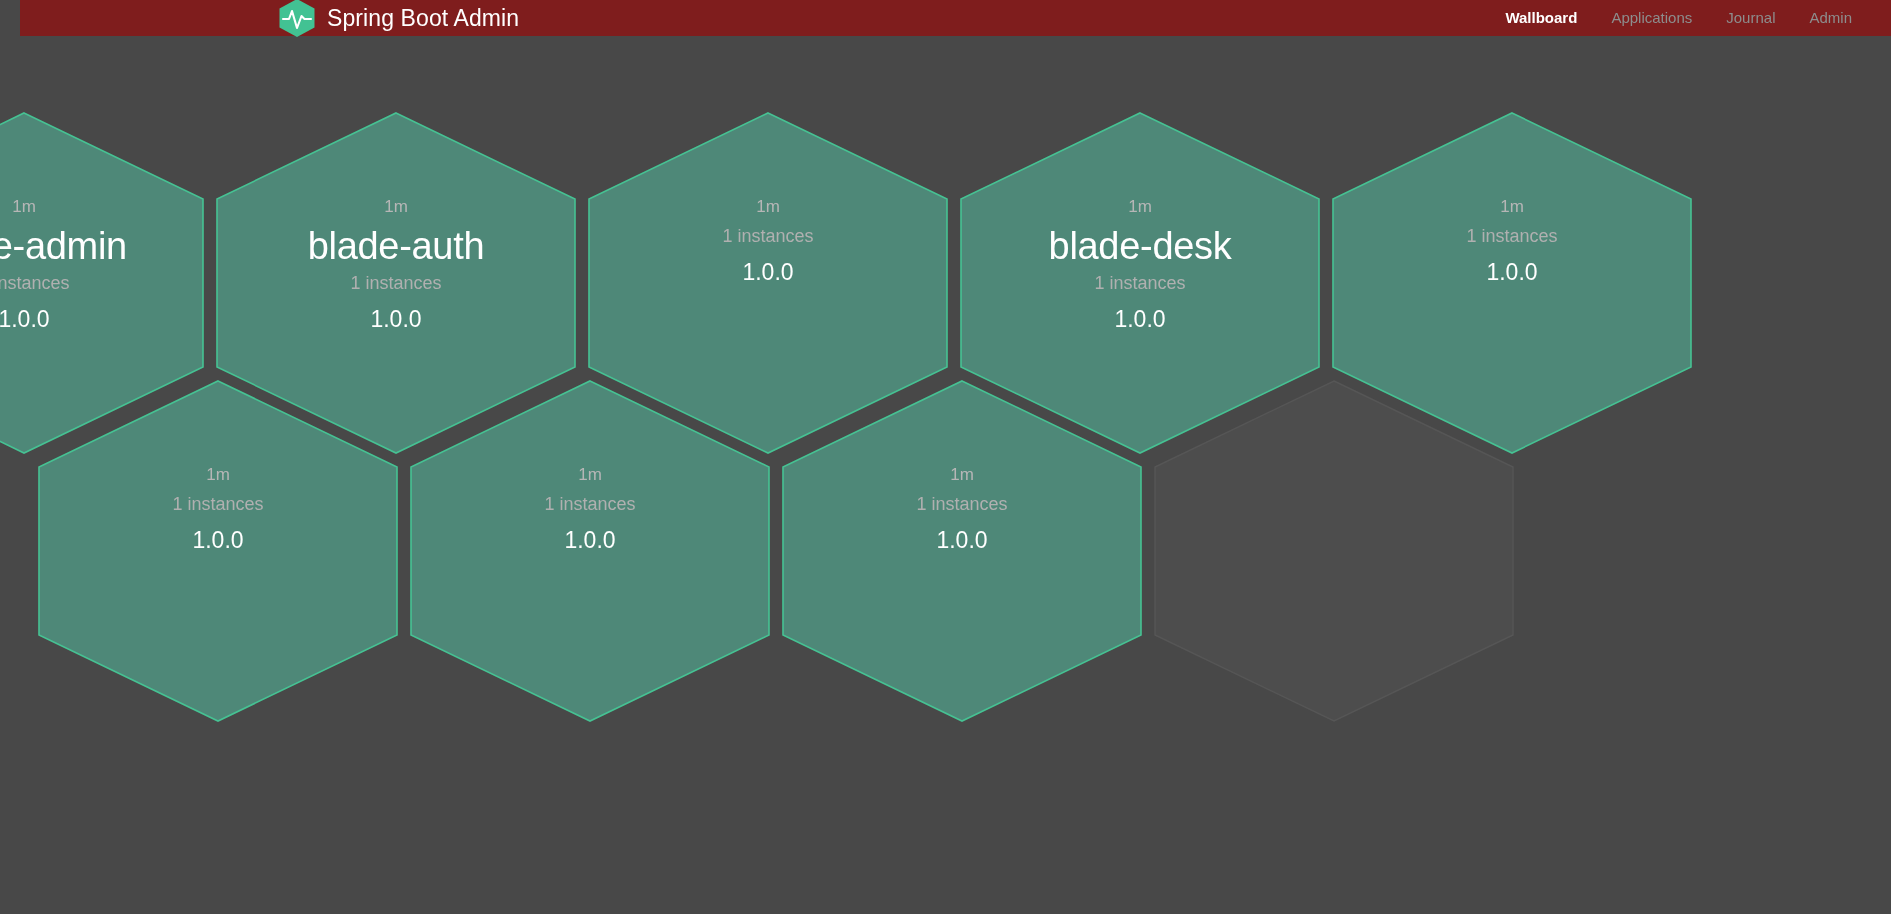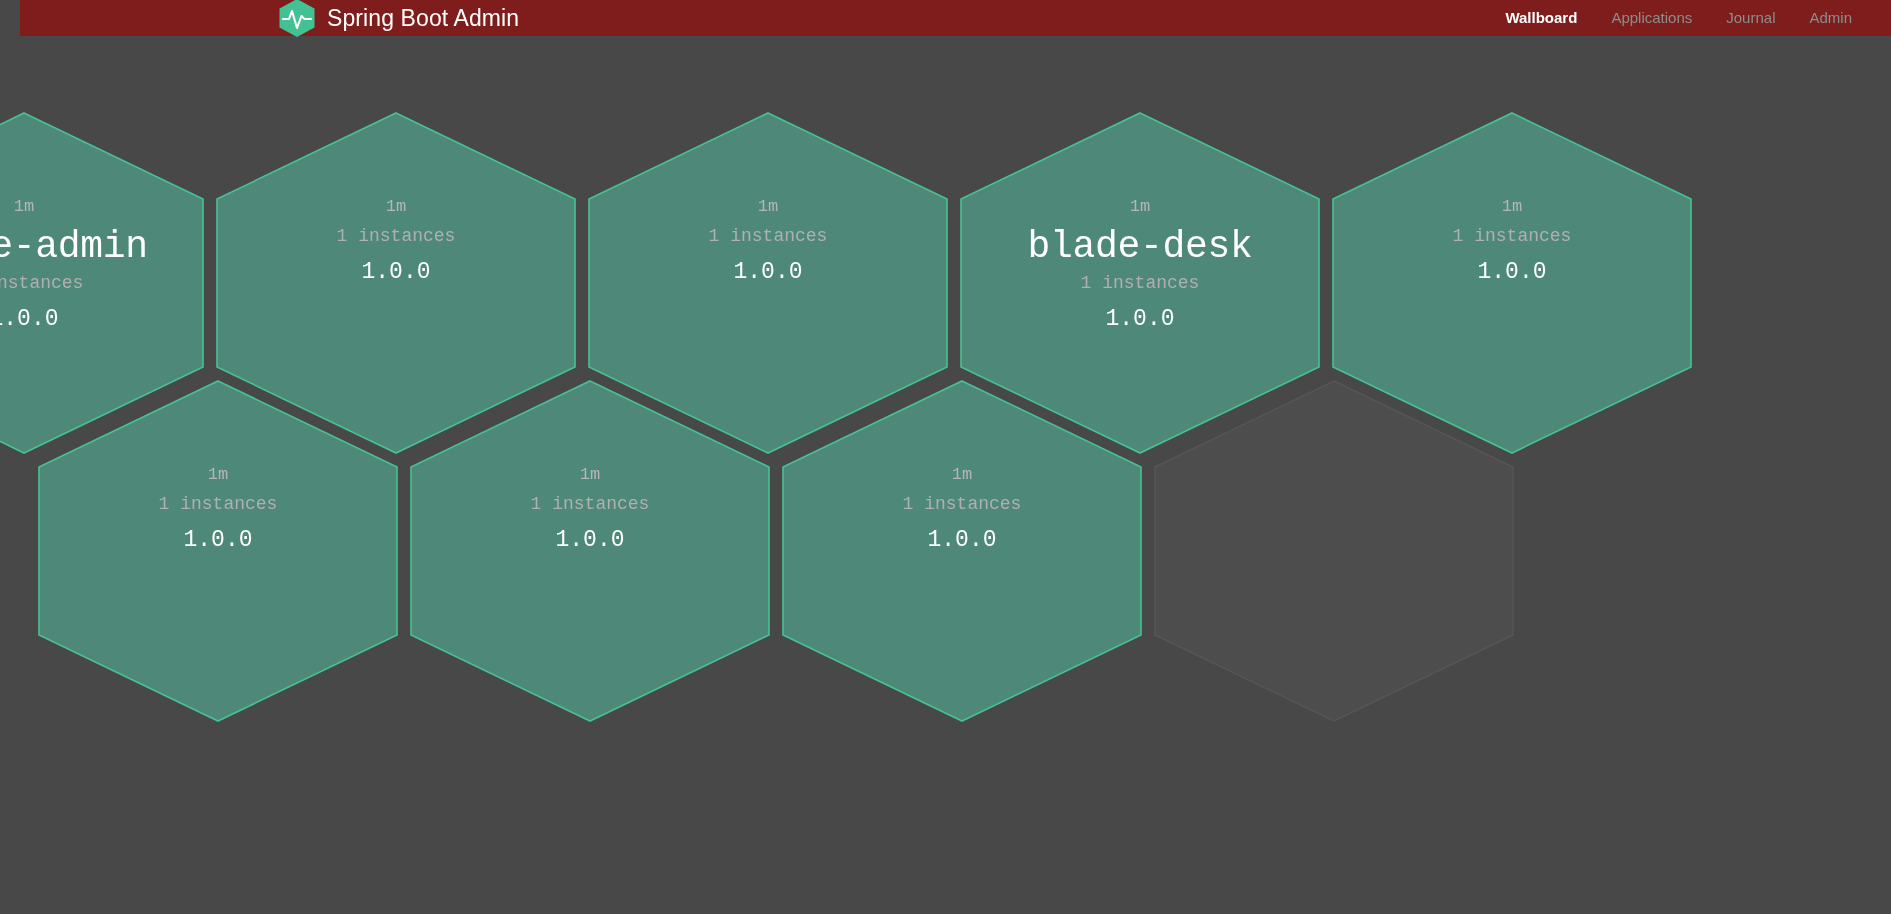--- a/index.html
+++ b/index.html
@@ -77,21 +77,20 @@
   }
 
   
   .wallboard {
     position: absolute;
     top: 52px;
     left: 0;
     width: 1891px;
     height: 862px;
     overflow: hidden;
-    font-family: Liberation Mono, monospace;
   }
 
   .hex-layer {
     position: absolute;
     top: 0; left: 0;
     width: 1891px;
     height: 862px;
   }
 
   .hex {
@@ -213,20 +212,21 @@
           <div class="hex-instances">1 instances</div>
           <div class="hex-version">1.0.0</div>
         </div>
       </div>
       <div class="hex" style="left: 215px; top: 59px;">
         <svg viewBox="0 0 362 344" aria-hidden="true">
           <polygon class="hex-poly" points="181,2 360,88 360,256 181,342 2,256 2,88"></polygon>
         </svg>
         <div class="hex-body">
           <div class="hex-uptime">1m</div>
+          <div class="hex-name">blade-auth</div>
           <div class="hex-instances">1 instances</div>
           <div class="hex-version">1.0.0</div>
         </div>
       </div>
       <div class="hex size-sm" style="left: 587px; top: 59px;">
         <svg viewBox="0 0 362 344" aria-hidden="true">
           <polygon class="hex-poly" points="181,2 360,88 360,256 181,342 2,256 2,88"></polygon>
         </svg>
         <div class="hex-body">
           <div class="hex-uptime">1m</div>

